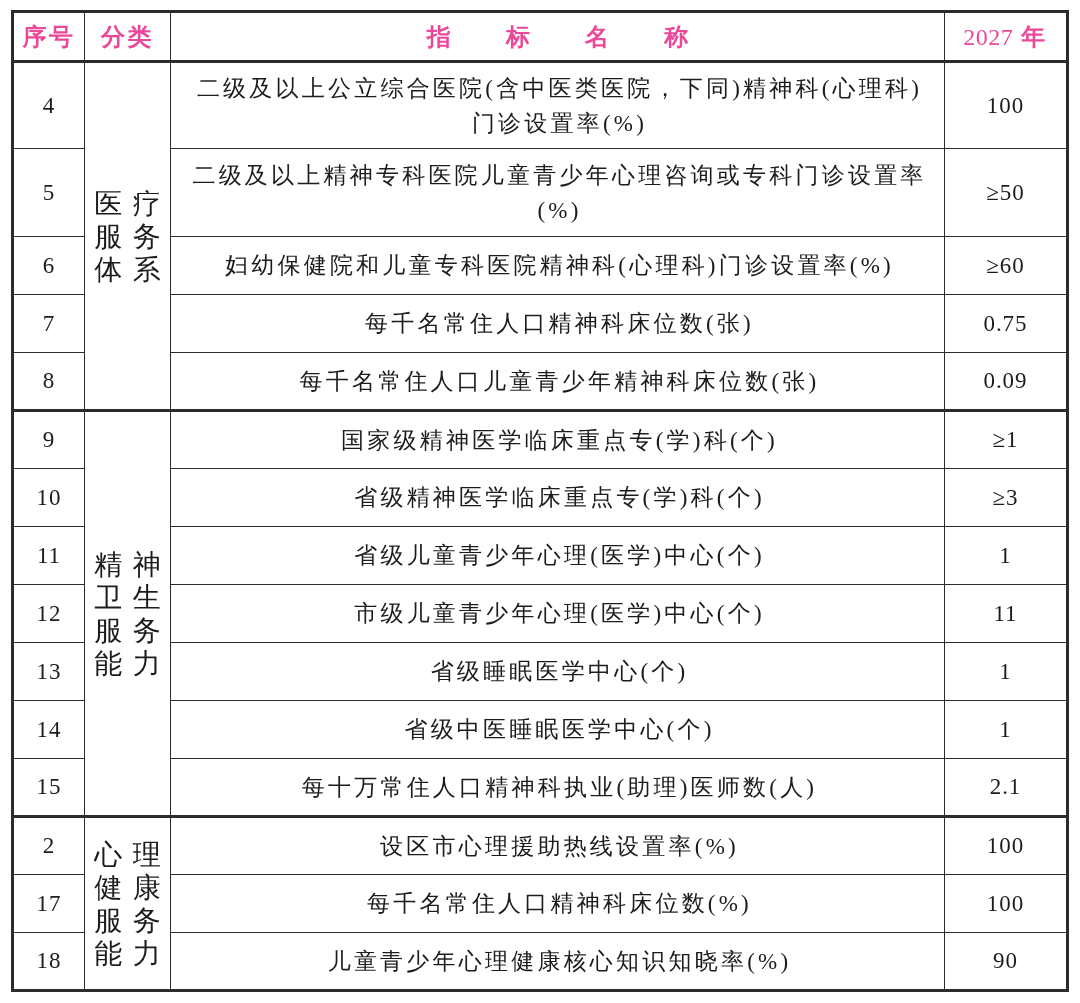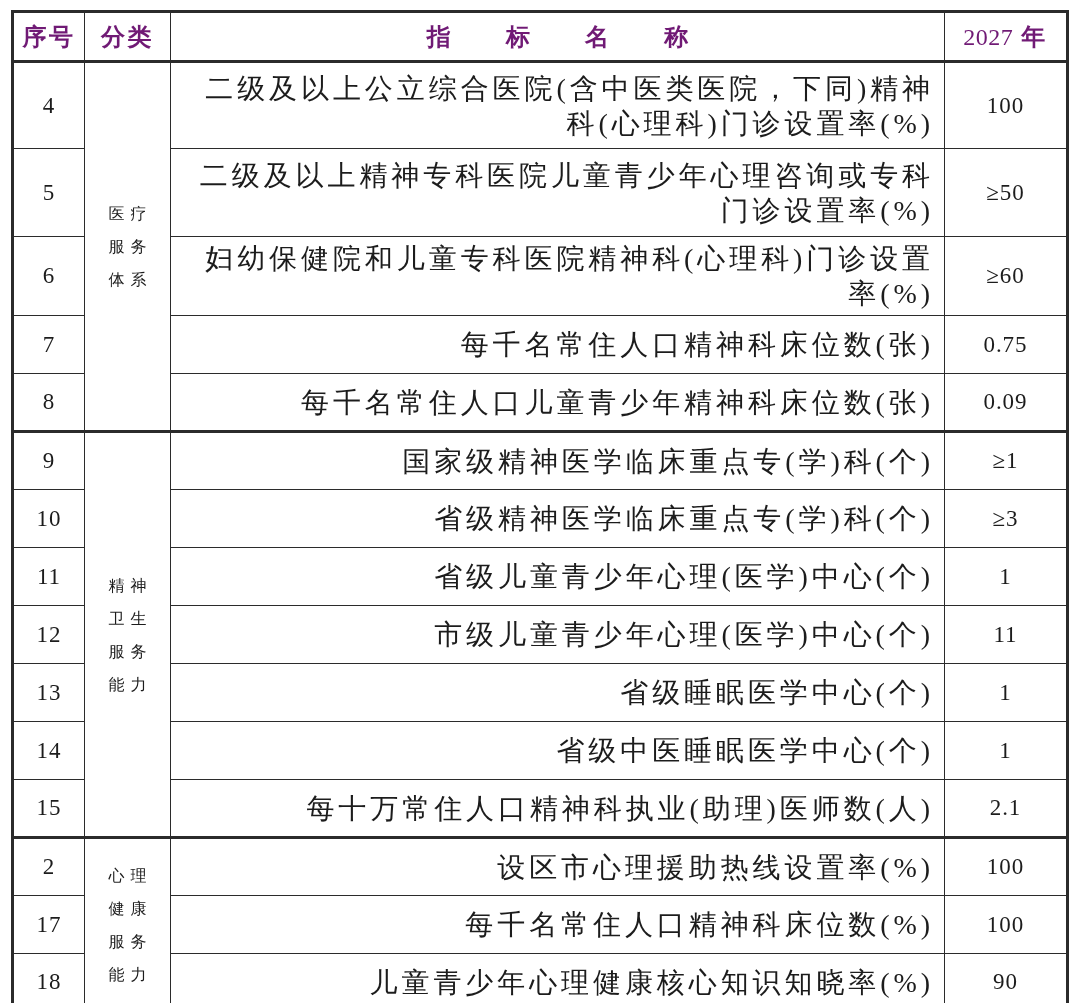--- a/index.html
+++ b/index.html
@@ -41,21 +41,21 @@
   tr.h-tall4 { height: 87px; }
   tr.h-tall5 { height: 88px; }
   tr.h-std   { height: 58px; }
 
   th {
     font-family: "Liberation Sans", "DejaVu Sans", sans-serif;
     font-weight: 700;
     font-size: 24px;
     text-align: center;
     letter-spacing: 0.10em;
-    color: #701a75;
+    color: #ec4899;
     white-space: nowrap;
   }
   .th-ind span.sp {
     letter-spacing: 2.3em;
     margin-right: -2.3em;
   }
   .year-num {
     font-family: Liberation Serif, serif;
     font-weight: 400;
     letter-spacing: 0.02em;
@@ -64,33 +64,33 @@
     margin-left: 8px;
   }
 
   td.no, td.val {
     text-align: center;
     font-size: 23px;
     letter-spacing: 0.04em;
   }
   td.cat {
     text-align: center;
-    font-size: 16px;
+    font-size: 28px;
   }
   td.cat span.catlines {
     display: inline-block;
     white-space: pre-line;
     line-height: 33px;
     letter-spacing: 0.38em;
     margin-right: -0.38em;
     text-align: center;
   }
   td.ind {
-    text-align: right;
-    font-size: 28px;
+    text-align: center;
+    font-size: 23px;
     line-height: 35px;
     letter-spacing: 0.14em;
     padding: 4px 10px 4px 14px;
   }
 </style>
 </head>
 <body>
 
 <div class="page">
   <table class="indicators">

